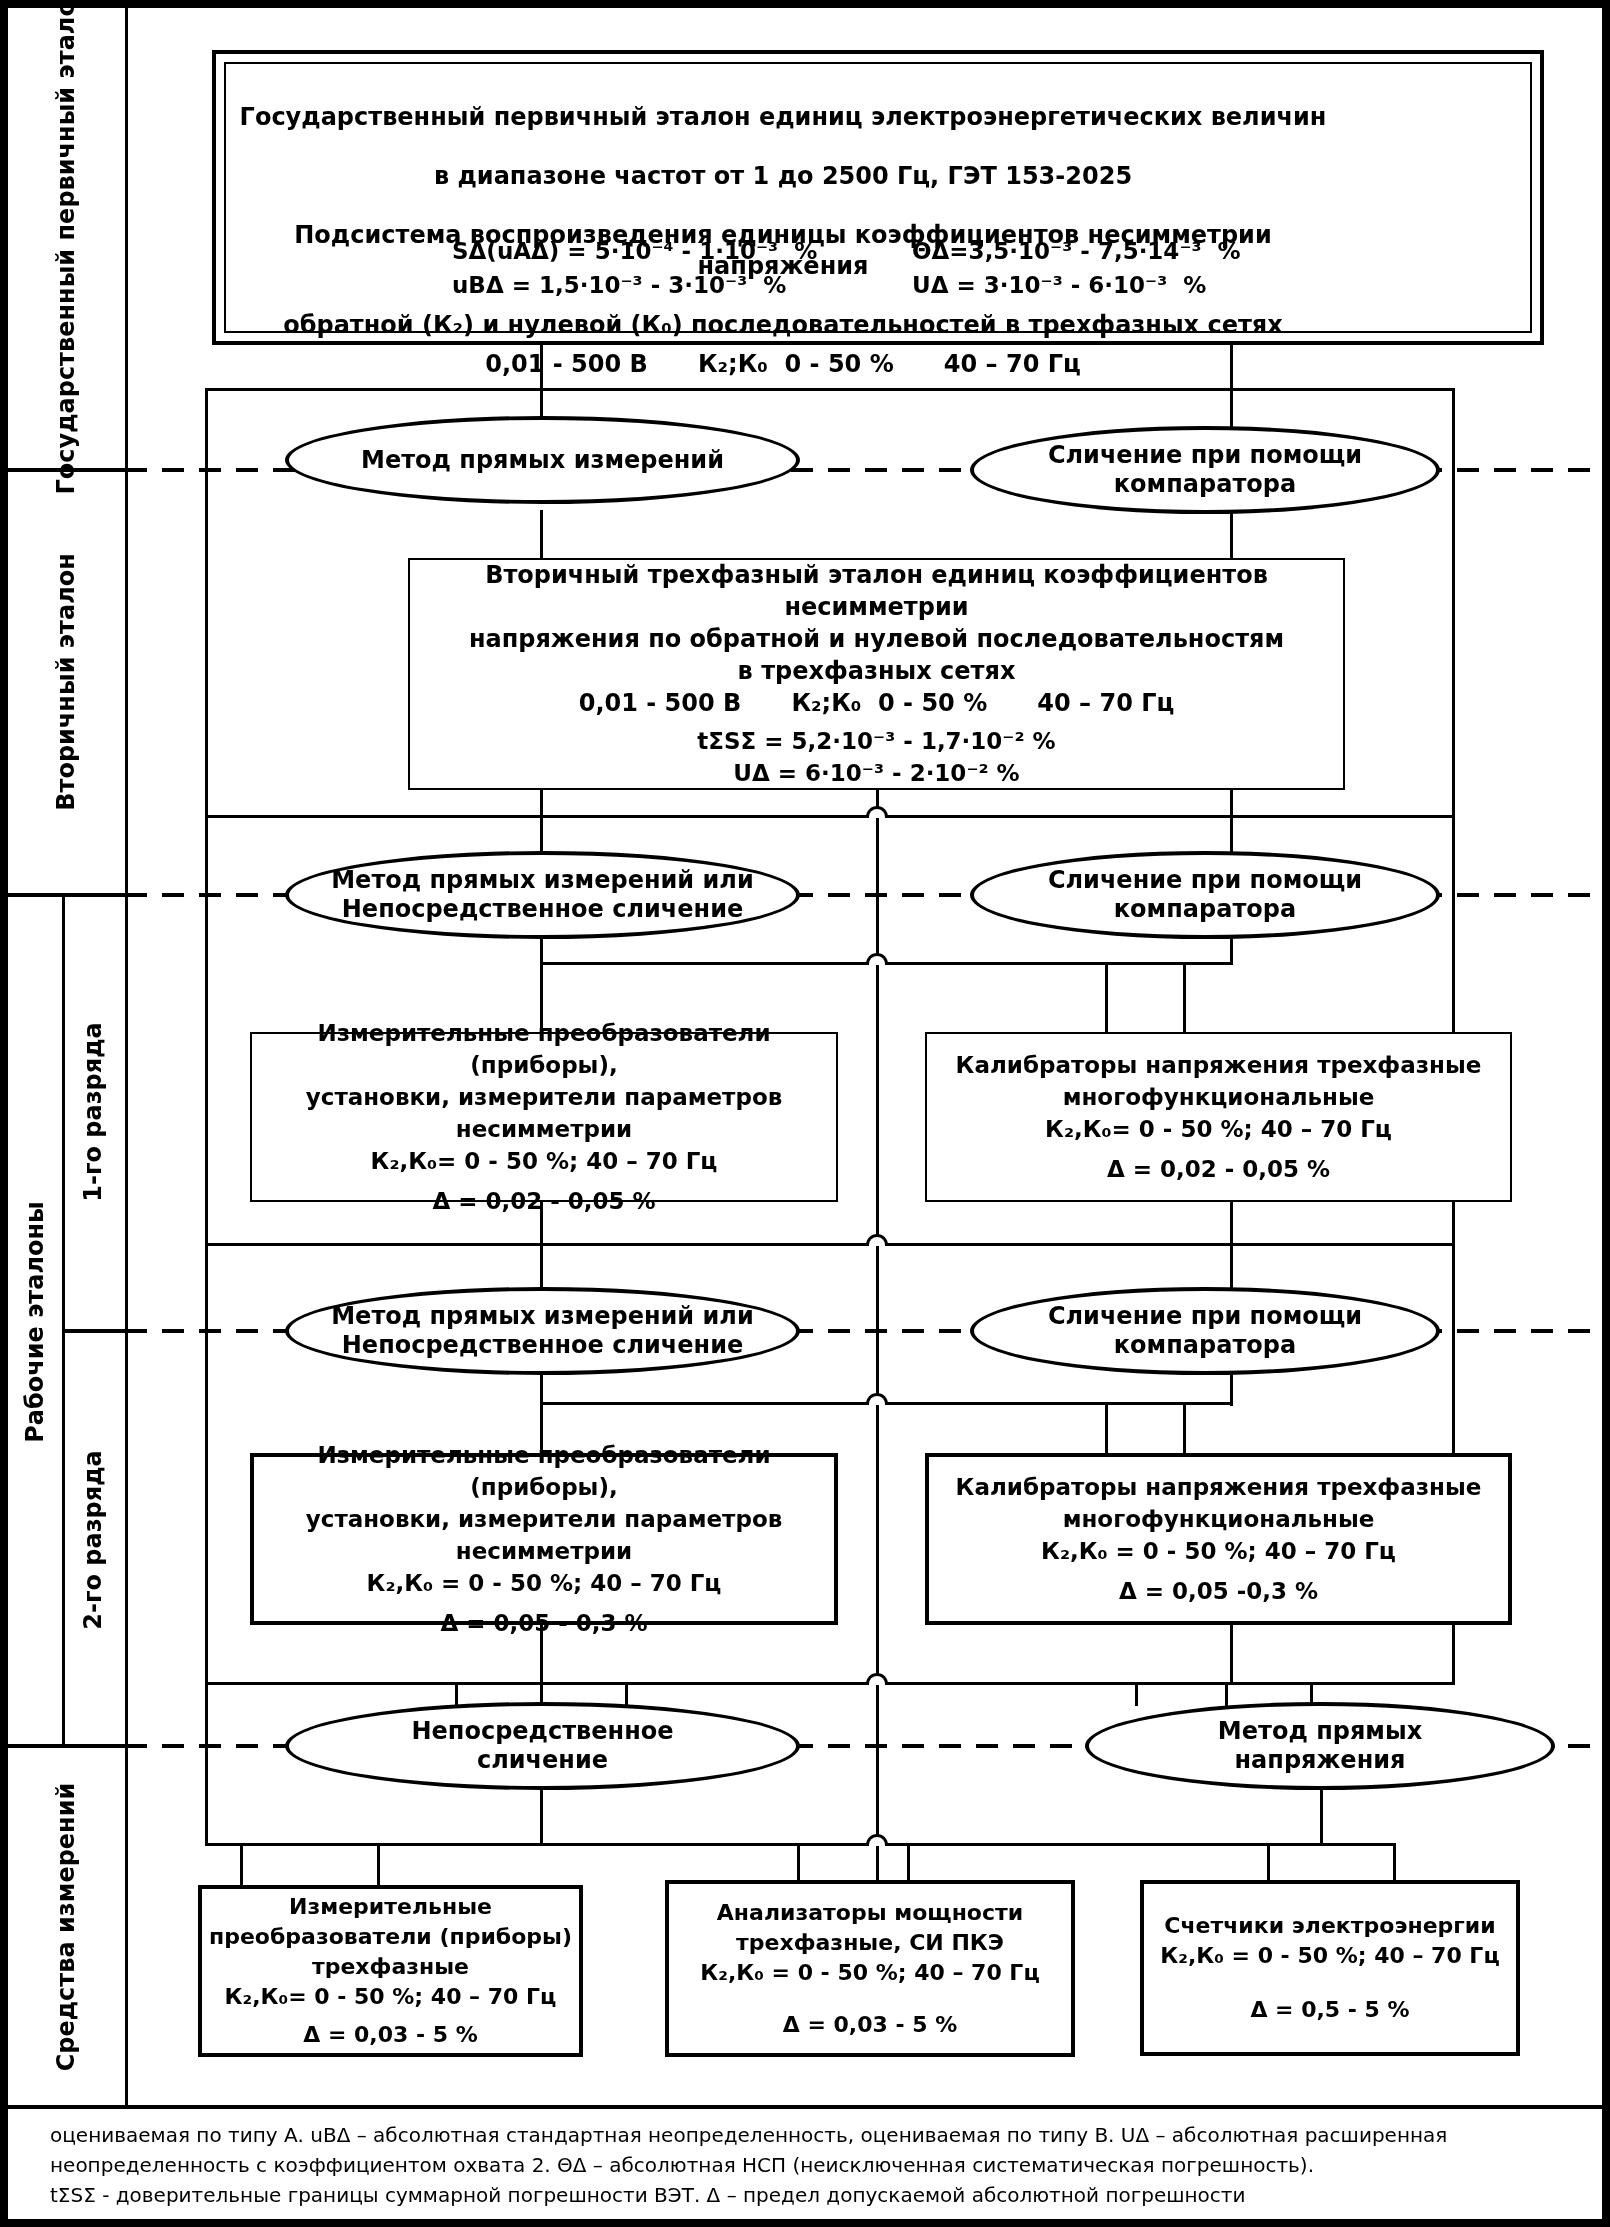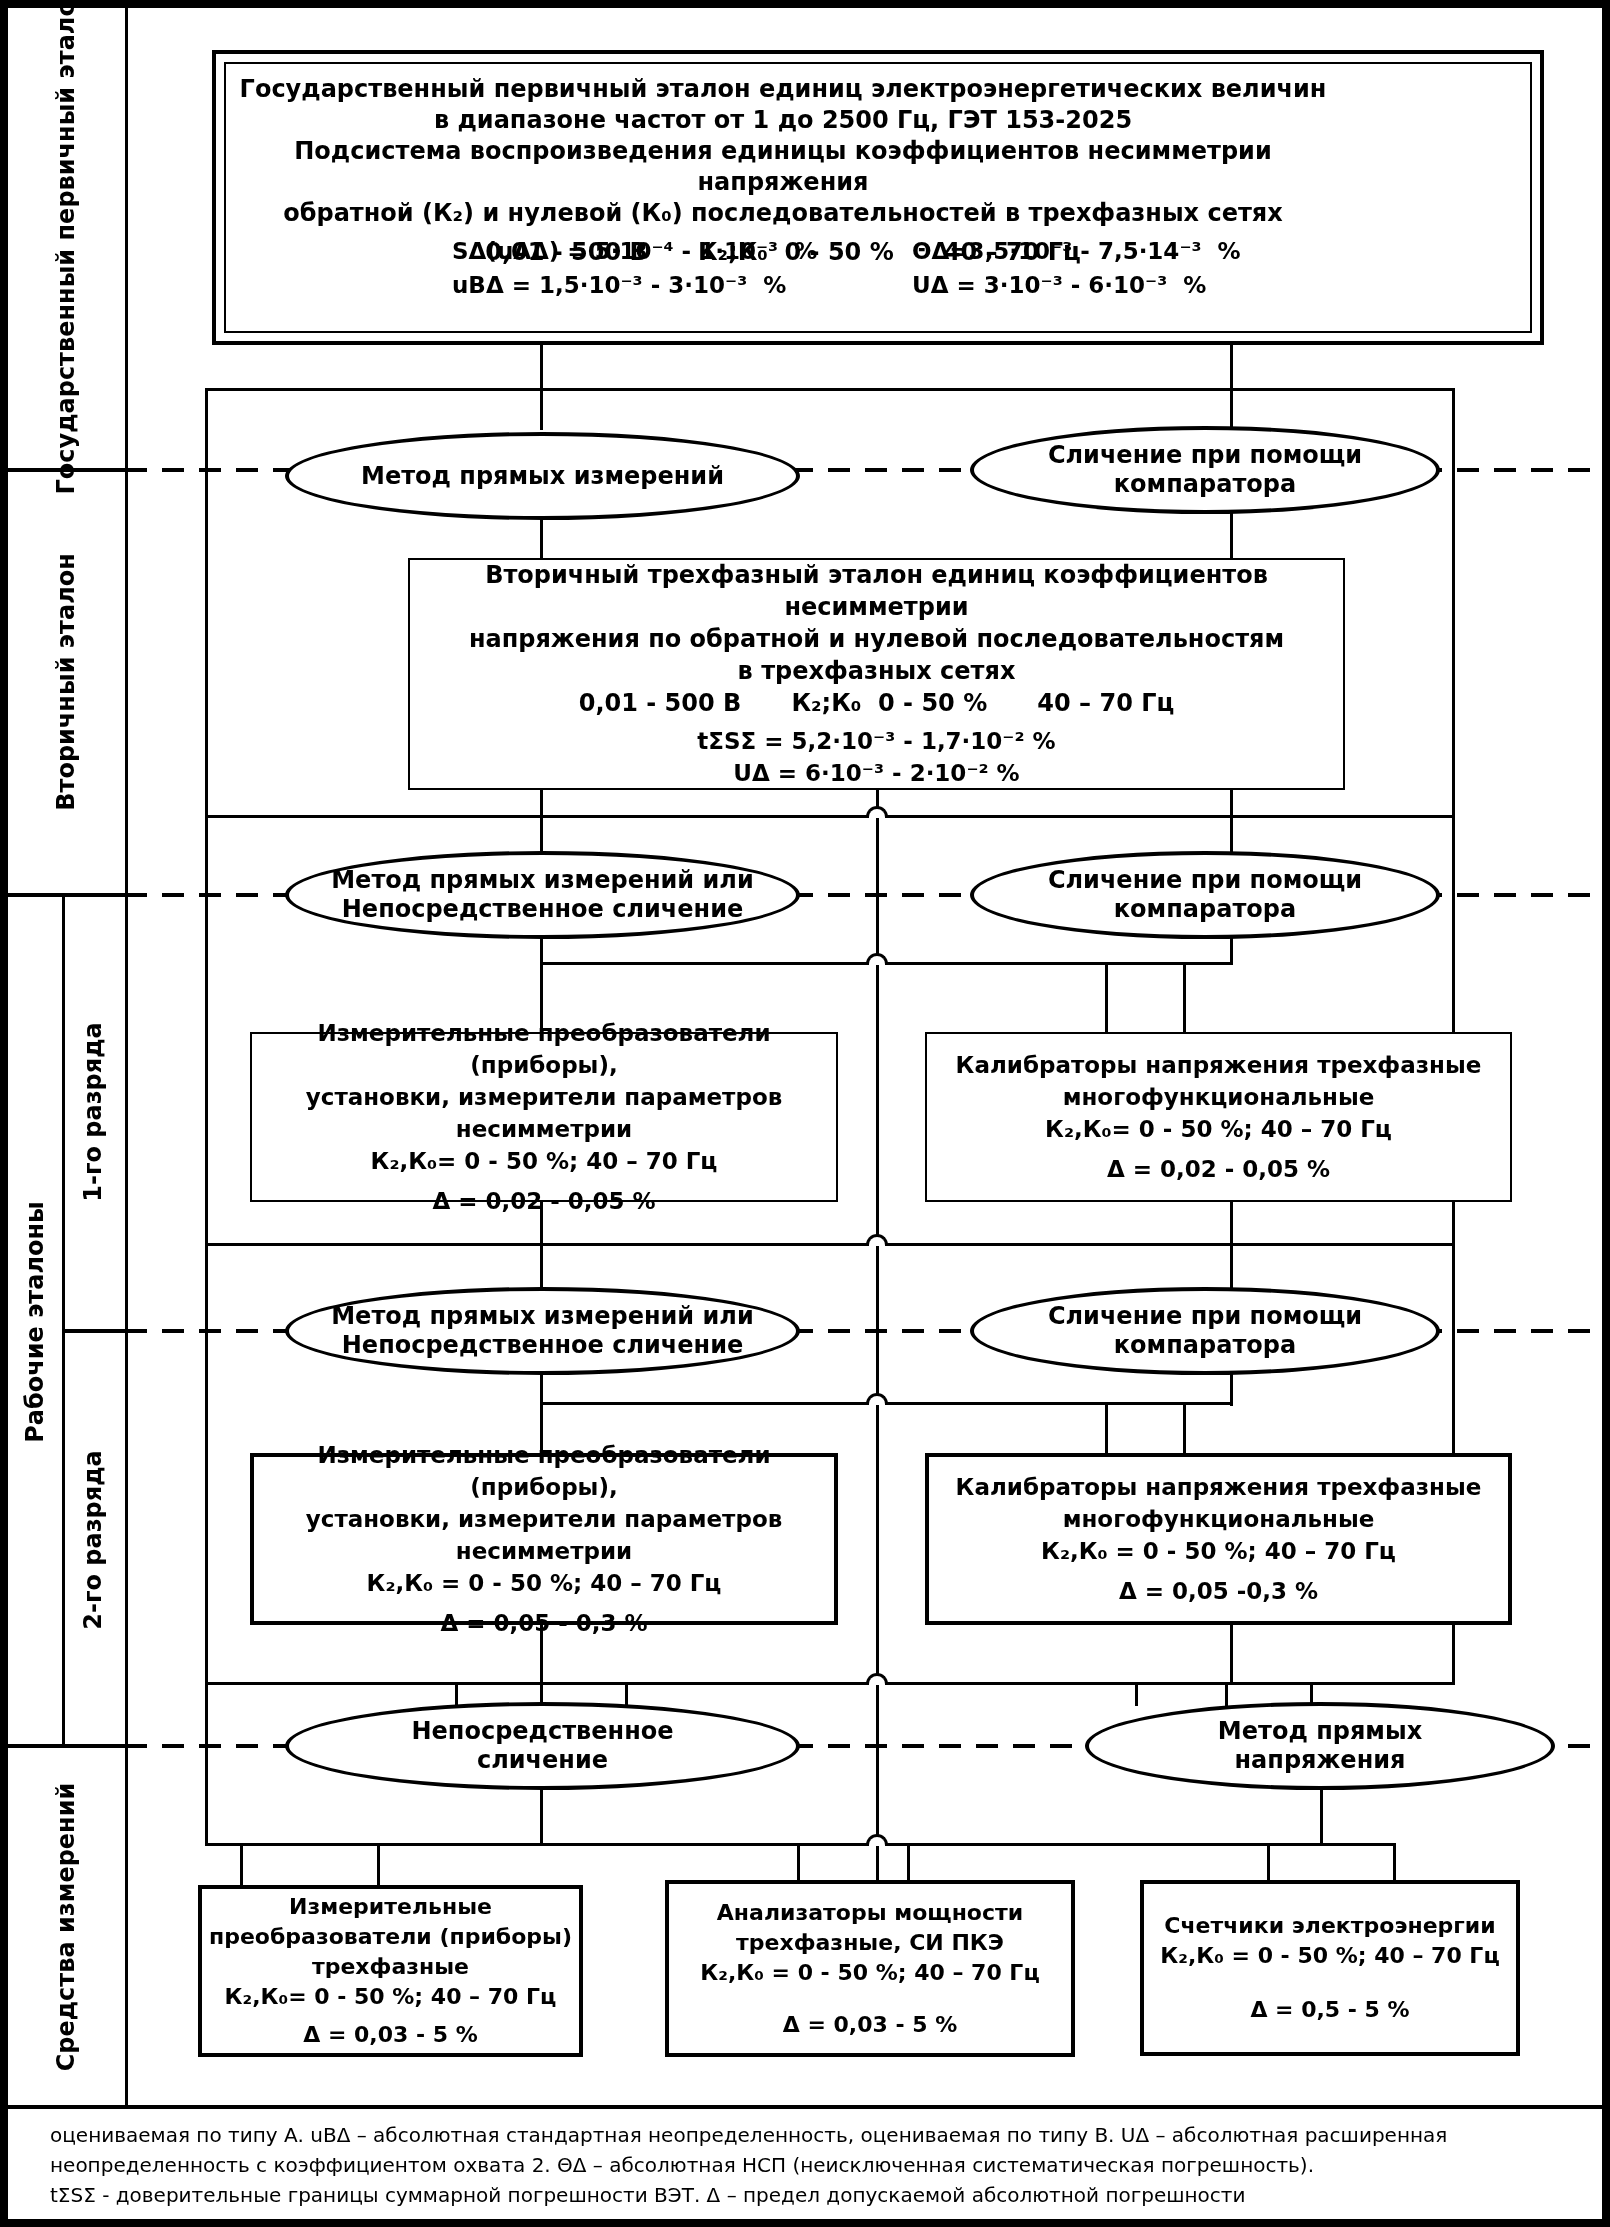--- a/index.html
+++ b/index.html
@@ -22,21 +22,21 @@
        width:600px;height:40px;z-index:4;text-align:center;}
   .arc{position:absolute;width:22px;height:12px;background:#fff;border:3px solid #000;
        border-bottom:none;border-radius:11px 11px 0 0;box-sizing:border-box;z-index:3;}
   .bl{line-height:32px;font-size:23px;}
   .delta{margin-top:8px;}
   .pre{white-space:pre;}
   .fnote{position:absolute;left:50px;top:2120px;width:1510px;z-index:4;font-size:20px;
        line-height:30px;text-align:left;}
   .tb-titles{position:absolute;left:228px;top:74px;width:1300px;z-index:5;font-weight:bold;
        font-size:24px;padding-right:190px;box-sizing:border-box;text-align:center;}
-  .tb-titles div{line-height:31px;}
+  .tb-titles div{line-height:31px;margin-top:28px;}
   .formula{position:absolute;z-index:5;font-weight:bold;font-size:23px;white-space:pre;}
 </style>
 </head>
 <body>
 
 <div id="page">
 
   <div class="ln" style="left:125px;top:8px;width:3px;height:2097px;"></div>
   <div class="ln" style="left:62px;top:893px;width:3px;height:855px;"></div>
   <div class="ln" style="left:8px;top:468px;width:120px;height:4px;"></div>
@@ -114,21 +114,21 @@
     <div>в диапазоне частот от 1 до 2500 Гц, ГЭТ 153-2025</div>
     <div>Подсистема воспроизведения единицы коэффициентов несимметрии напряжения</div>
     <div>обратной (К₂) и нулевой (К₀) последовательностей в трехфазных сетях</div>
     <div class="pre" style="margin-top:8px;">0,01 - 500 В      К₂;К₀  0 - 50 %      40 – 70 Гц</div>
   </div>
   <div class="formula" style="left:452px;top:238px;">SΔ(uАΔ) = 5·10⁻⁴ - 1·10⁻³  %</div>
   <div class="formula" style="left:452px;top:272px;">uВΔ = 1,5·10⁻³ - 3·10⁻³  %</div>
   <div class="formula" style="left:912px;top:238px;">ΘΔ=3,5·10⁻³ - 7,5·14⁻³  %</div>
   <div class="formula" style="left:912px;top:272px;">UΔ = 3·10⁻³ - 6·10⁻³  %</div>
 
-  <div class="ellipse" style="left:285px;top:432px;width:515px;height:88px;">
+  <div class="ellipse" style="left:285px;top:416px;width:515px;height:88px;">
     <div>Метод прямых измерений</div>
     <div></div>
   </div>
   <div class="ellipse" style="left:970px;top:426px;width:470px;height:88px;">
     <div>Сличение при помощи</div>
     <div>компаратора</div>
   </div>
 
   <div class="box thin" style="left:408px;top:558px;width:937px;height:232px;">
     <div class="bl" style="font-size:24px;">Вторичный трехфазный эталон единиц коэффициентов несимметрии</div>

